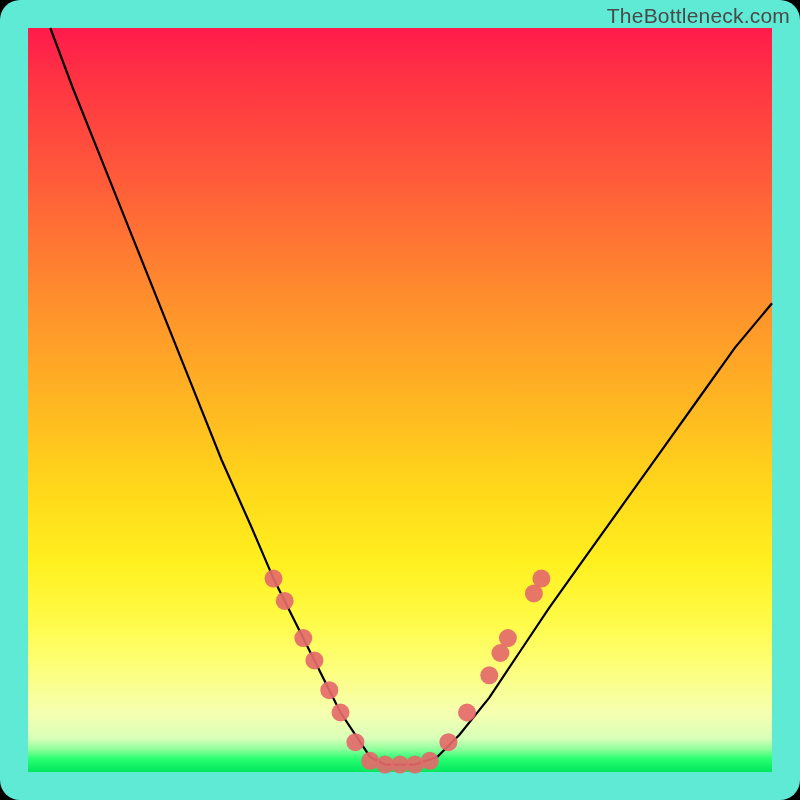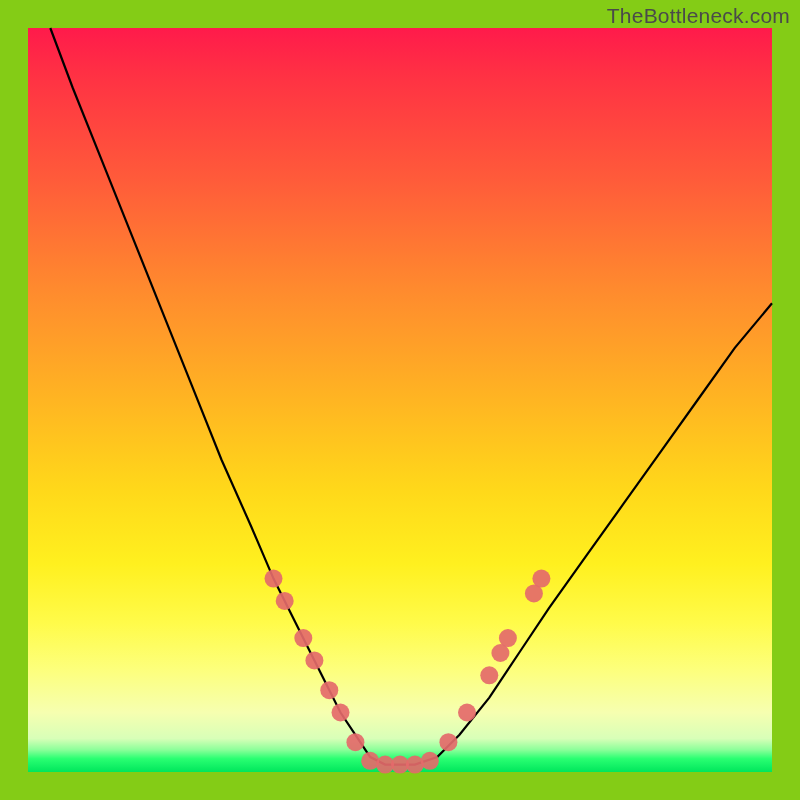--- a/index.html
+++ b/index.html
@@ -7,21 +7,22 @@
     padding: 0;
     width: 800px;
     height: 800px;
     background: #000;
     overflow: hidden;
     font-family: Arial, Helvetica, sans-serif;
   }
   .frame {
     position: absolute;
     inset: 0;
-    background: #84cc16;
+    background: #5eead4;
+    border-radius: 20px;
   }
   .plot-area {
     position: absolute;
     left: 28px;
     top: 28px;
     width: 744px;
     height: 744px;
     
     background: linear-gradient(
       to bottom,

